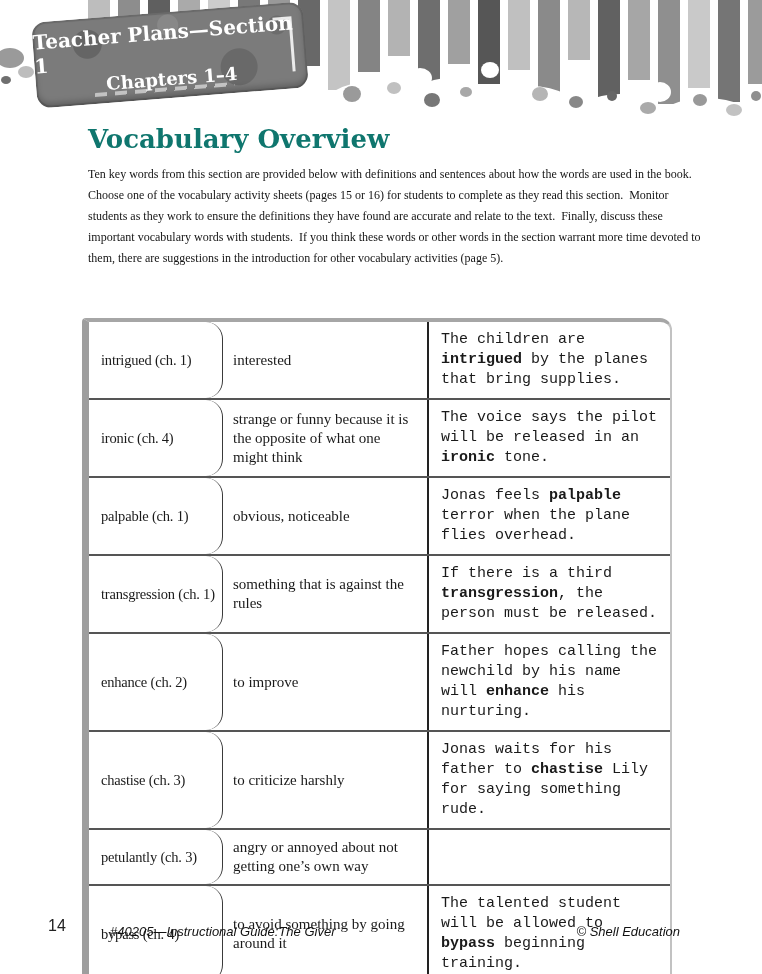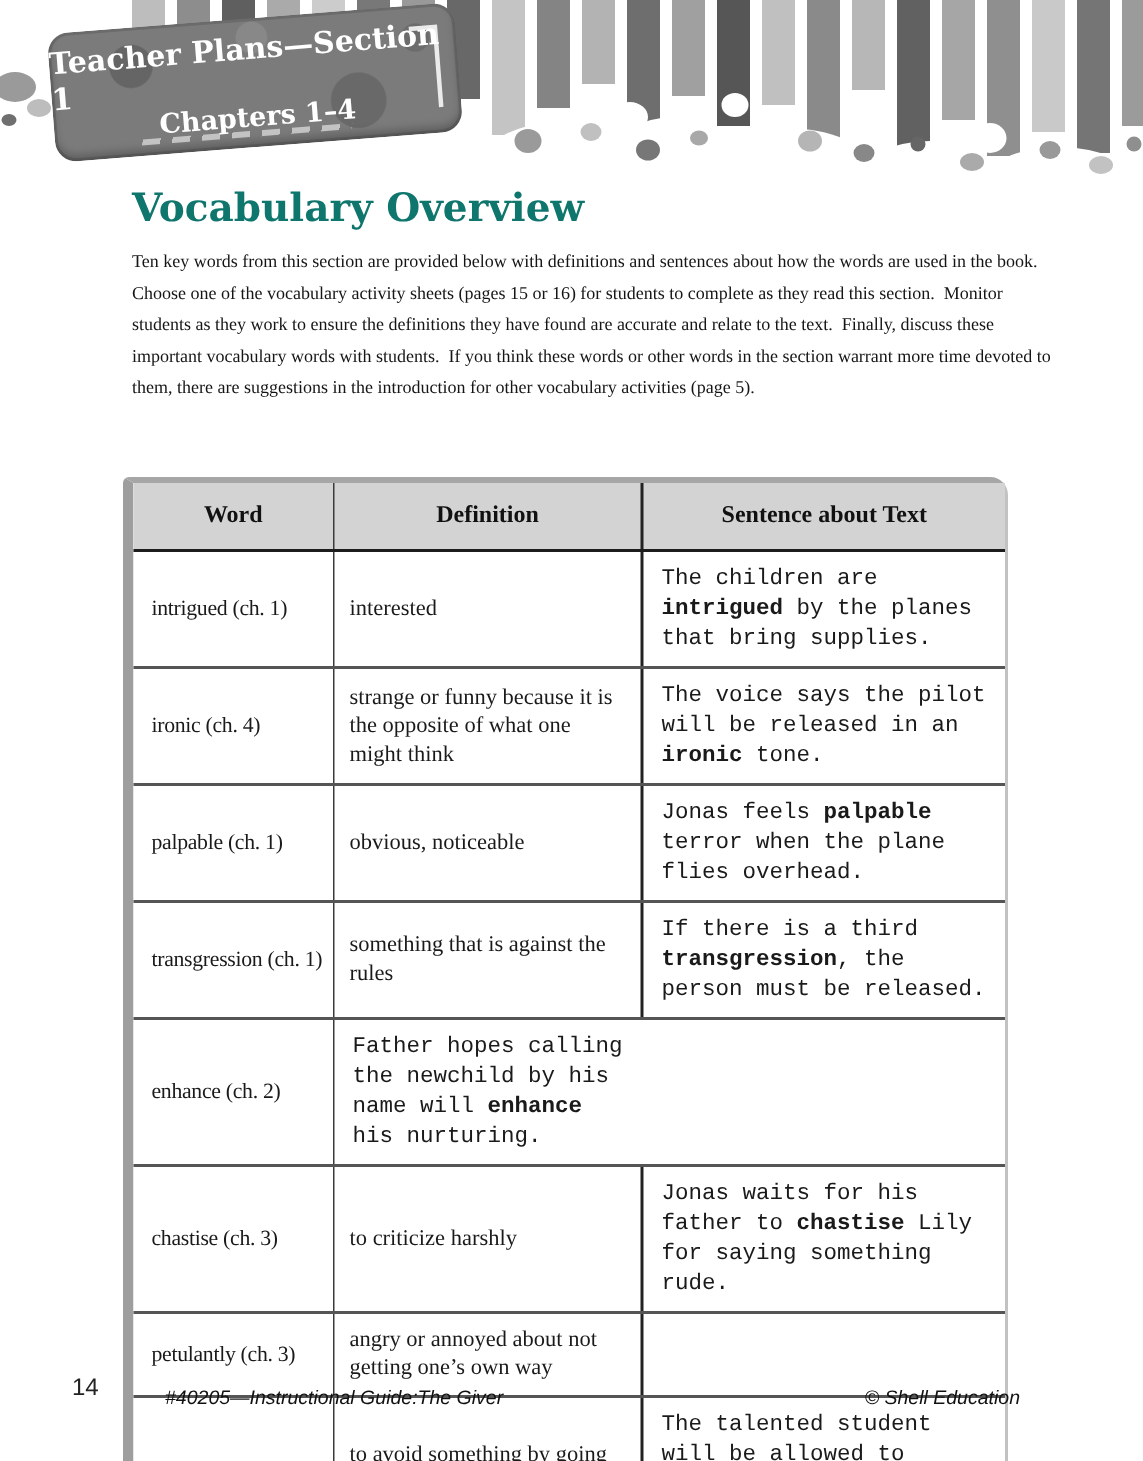--- a/index.html
+++ b/index.html
@@ -61,21 +61,21 @@
   .trow {
     display:grid; grid-template-columns:134px 206px 1fr;
     min-height:52px; border-bottom:2px solid #555;
   }
   .trow:last-child { border-bottom:none; }
   .cell { box-sizing:border-box; }
   .c1 { border-right:1.5px solid #3a3a3a; }
   .c2 { border-right:2px solid #222; }
   .trow .c1 {
     display:flex; align-items:center; padding:8px 4px 8px 12px;
-    font-size:14.5px; letter-spacing:-0.2px; white-space:nowrap;
+    font-size:14.5px; letter-spacing:-0.2px; white-space:nowrap;border-radius:17px;
   }
   .trow .c2 {
     display:flex; align-items:center; padding:8px 10px;
     font-size:15px; line-height:19px;
   }
   .trow .c3 {
     display:flex; align-items:center; padding:8px 12px;
     font-size:15px; line-height:20px;font-family:Liberation Mono, monospace;
   }
   .trow .c3 b { font-weight:bold; }
@@ -160,25 +160,20 @@
 
   <div class="banner">
     <span class="banner-line1">Teacher Plans—Section 1</span>
     <span class="banner-line2">Chapters 1–4</span>
   </div>
 
   <h1 class="title">Vocabulary Overview</h1>
   <p class="intro">Ten key words from this section are provided below with definitions and sentences about how the words are used in the book.  Choose one of the vocabulary activity sheets (pages 15 or 16) for students to complete as they read this section.  Monitor students as they work to ensure the definitions they have found are accurate and relate to the text.  Finally, discuss these important vocabulary words with students.  If you think these words or other words in the section warrant more time devoted to them, there are suggestions in the introduction for other vocabulary activities (page 5).</p>
 
   <div class="voc-table">
-    <div class="thead">
-      <div class="cell c1">Word</div>
-      <div class="cell c2">Definition</div>
-      <div class="cell c3">Sentence about Text</div>
-    </div>
     <div>
         <div class="trow">
           <div class="cell c1">intrigued (ch. 1)</div>
           <div class="cell c2">interested</div>
           <div class="cell c3">
             <span><span>The children are </span><b>intrigued</b><span> by the planes that bring supplies.</span></span>
           </div>
         </div>
         <div class="trow">
           <div class="cell c1">ironic (ch. 4)</div>
@@ -196,20 +191,21 @@
         </div>
         <div class="trow">
           <div class="cell c1">transgression (ch. 1)</div>
           <div class="cell c2">something that is against the rules</div>
           <div class="cell c3">
             <span><span>If there is a third </span><b>transgression</b><span>, the person must be released.</span></span>
           </div>
         </div>
         <div class="trow">
           <div class="cell c1">enhance (ch. 2)</div>
+          <div class="cell c2">to improve</div>
           <div class="cell c3">
             <span><span>Father hopes calling the newchild by his name will </span><b>enhance</b><span> his nurturing.</span></span>
           </div>
         </div>
         <div class="trow">
           <div class="cell c1">chastise (ch. 3)</div>
           <div class="cell c2">to criticize harshly</div>
           <div class="cell c3">
             <span><span>Jonas waits for his father to </span><b>chastise</b><span> Lily for saying something rude.</span></span>
           </div>

